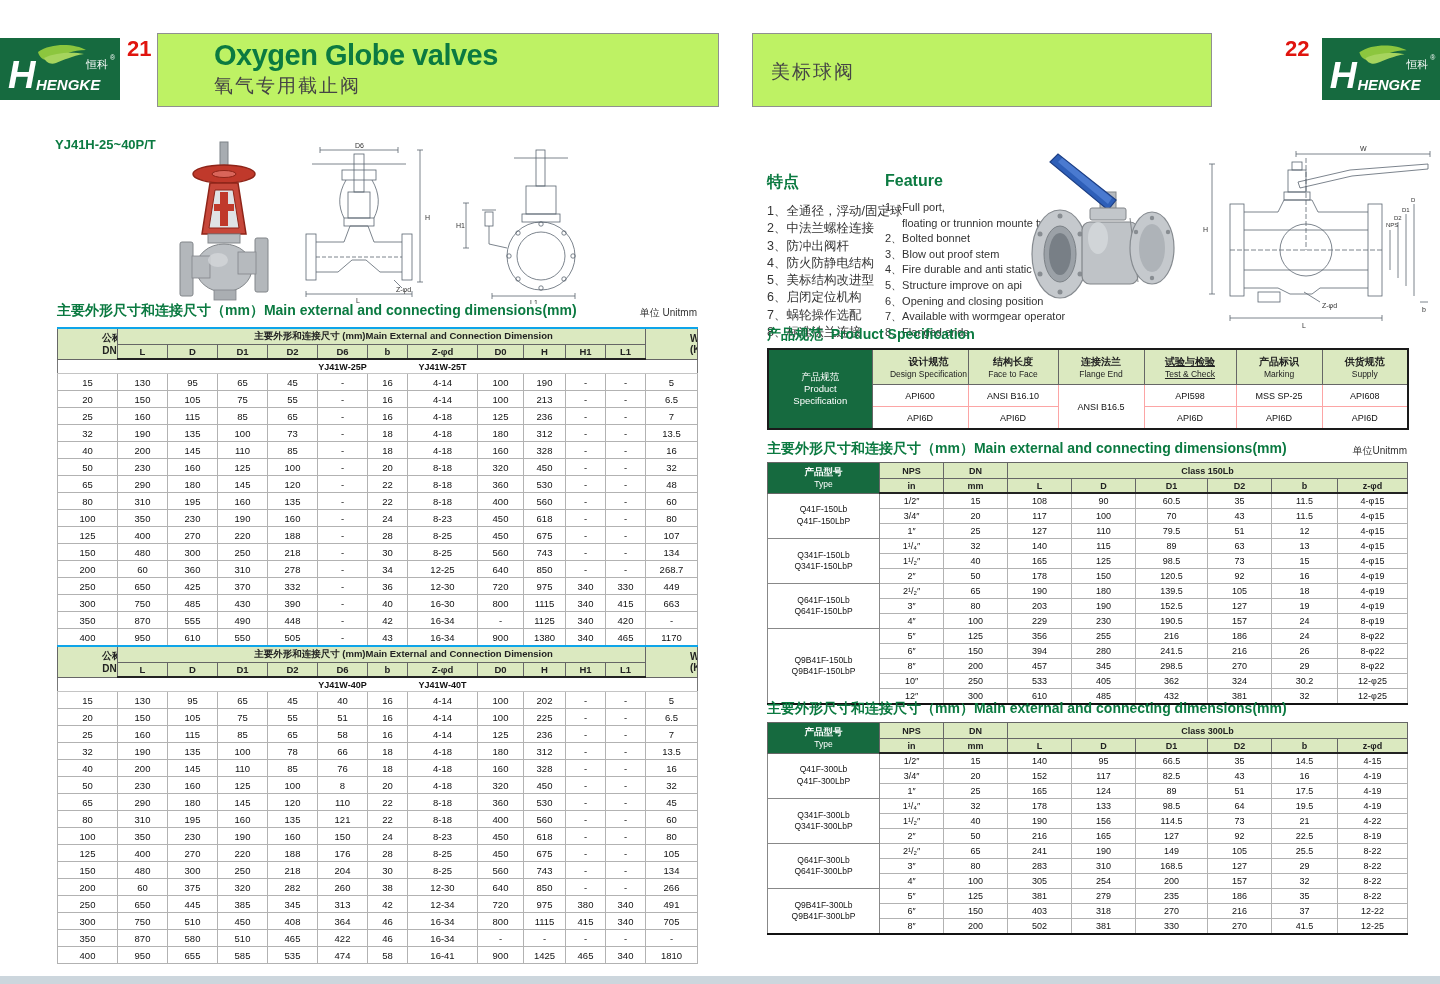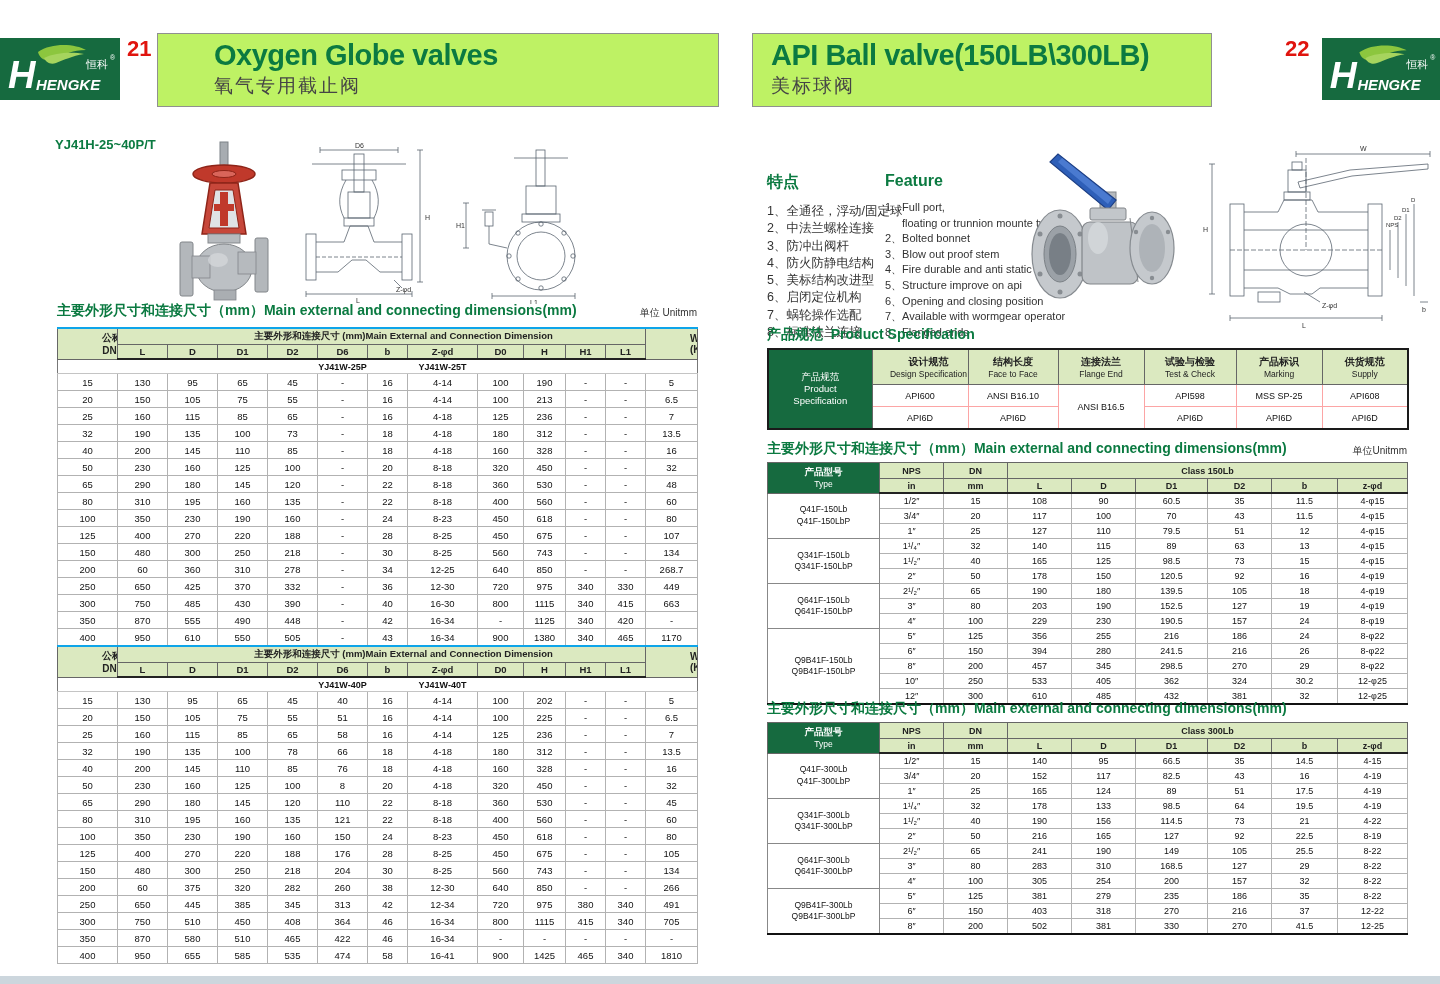--- a/index.html
+++ b/index.html
@@ -66,21 +66,20 @@
     <text x="110" y="22" fill="#fff" font-size="7">®</text>
   </svg>
 </div>
 <div class="abs page-num" style="left:127px;top:36px;">21</div>
 <div class="abs title-box" style="left:157px;top:33px;width:562px;height:74px;padding-left:56px;">
   <div class="title-en">Oxygen Globe valves</div>
   <div class="title-zh">氧气专用截止阀</div>
 </div>
 
 <div class="abs title-box" style="left:752px;top:33px;width:460px;height:74px;padding-left:18px;">
-  <div class="title-en">API Ball valve(150LB\300LB)</div>
   <div class="title-zh">美标球阀</div>
 </div>
 <div class="abs page-num" style="left:1285px;top:36px;">22</div>
 <div class="abs logo-block" style="left:1322px;top:38px;width:118px;height:62px;">
   <svg width="118" height="62" viewBox="0 0 120 62">
     <path d="M38,14 C52,4 76,6 86,12 C72,12 66,16 58,20 C48,25 40,22 38,14 Z" fill="#8cc63e"></path>
     <path d="M44,20 C56,14 74,14 84,16 C72,18 64,22 56,25 C50,27 46,24 44,20 Z" fill="#a6d45e"></path>
     <text x="8" y="50" fill="#fff" font-size="38" font-weight="bold" font-style="italic" font-family="Liberation Sans, sans-serif">H</text>
     <text x="36" y="52" fill="#fff" font-size="15" font-weight="bold" font-style="italic" font-family="Liberation Sans, sans-serif">HENGKE</text>
     <text x="86" y="30" fill="#fff" font-size="11" font-family="Liberation Sans, sans-serif">恒科</text>
@@ -920,21 +919,21 @@
             <div class="hdr-en">Design Specification</div>
           </th>
           <th class="hdr" style="height: 34px;">
             <div class="hdr-zh">结构长度</div>
             <div class="hdr-en">Face to Face</div>
           </th>
           <th class="hdr" style="height: 34px;">
             <div class="hdr-zh">连接法兰</div>
             <div class="hdr-en">Flange End</div>
           </th>
-          <th class="hdr" style="height: 34px;">
+          <th class="hdr" style="height: 34px; text-decoration: underline;">
             <div class="hdr-zh">试验与检验</div>
             <div class="hdr-en">Test &amp; Check</div>
           </th>
           <th class="hdr" style="height: 34px;">
             <div class="hdr-zh">产品标识</div>
             <div class="hdr-en">Marking</div>
           </th>
           <th class="hdr" style="height: 34px;">
             <div class="hdr-zh">供货规范</div>
             <div class="hdr-en">Supply</div>

